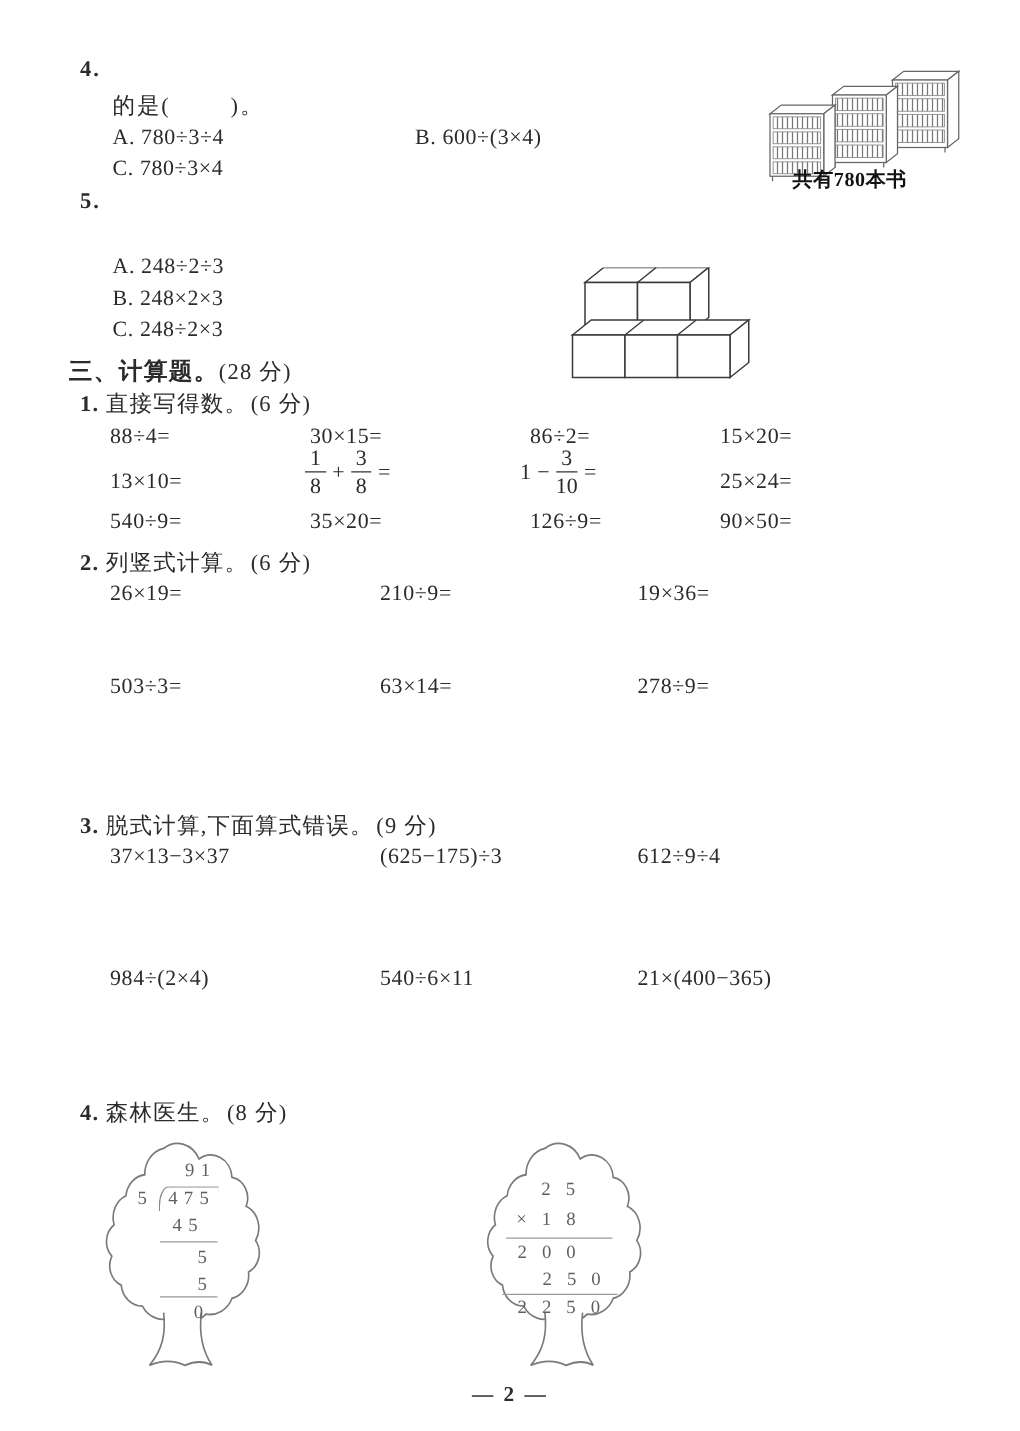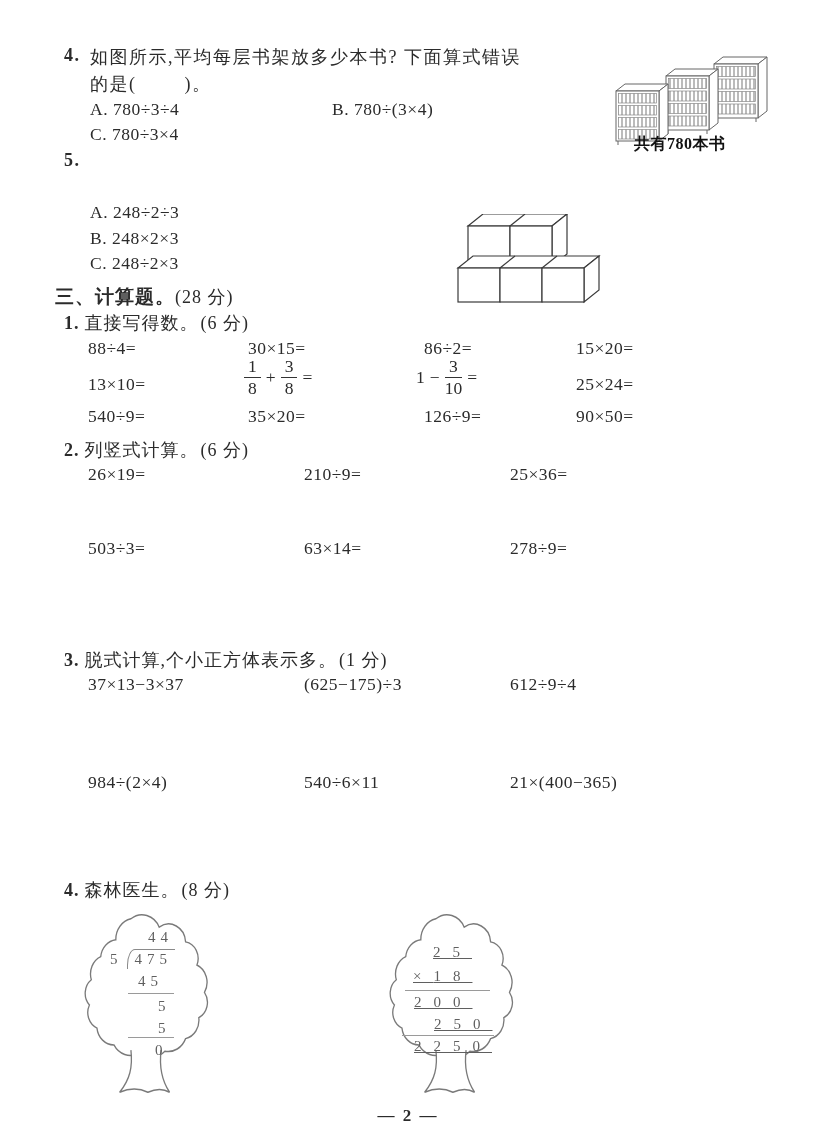--- a/index.html
+++ b/index.html
@@ -19,35 +19,34 @@
   
   .fracrow { display:flex; align-items:center; gap:5px; font-size:17.5px; }
   .frac { display:inline-flex; flex-direction:column; align-items:center; line-height:1.08; }
   .ftop { border-bottom:1.3px solid #333; padding:0 4px 1px; }
   .fbot { padding-top:1px; }
   
   .tree { position:absolute; width:132px; height:205px; }
   .tree svg.cloud { position:absolute; left:0; top:0; }
   .tcalc { position:absolute; font-size:15px; color:#5f5f5f; line-height:1.1; }
   .ls-div  { letter-spacing:5px; }
-  .ls-mul  { letter-spacing:12px;text-decoration:underline; }
+  .ls-mul  { letter-spacing:12px; }
   .tline { position:absolute; border-top:1.3px solid #9a9a9a; height:0; }
   .dividend { display:inline-block; border-top:1.5px solid #8a8a8a; border-left:1.5px solid #8a8a8a;
               border-top-left-radius:8px 16px; padding:1px 3px 1px 7px; margin-left:4px; }
 </style>
 </head>
 <body>
 
 <div class="page">
 
   <div class="abs cn bold" style="left:64px;top:45px">4.</div>
-  <div class="abs cn" style="left:90px;top:45px">如图所示,平均每层书架放多少本书? 下面算式错误</div>
   <div class="abs cn" style="left:90px;top:72px">的是(        )。</div>
   <div class="abs expr" style="left:90px;top:99px">A. 780÷3÷4</div>
-  <div class="abs expr" style="left:332px;top:99px">B. 780÷(3×4)</div>
+  <div class="abs expr" style="left:332px;top:99px">B. 600÷(3×4)</div>
   <div class="abs expr" style="left:90px;top:124px">C. 780÷3×4</div>
 
   <div class="abs" style="left:596px;top:38px;width:160px;height:120px">
     <svg width="160" height="95" viewBox="0 0 160 95">
       <defs>
         <pattern id="bkp" width="4" height="10" patternUnits="userSpaceOnUse">
           <rect width="4" height="10" fill="#fff"></rect>
           <line x1="2" y1="0" x2="2" y2="10" stroke="#777" stroke-width="1"></line>
         </pattern>
       </defs>
@@ -142,41 +141,41 @@
   <div class="abs expr" style="left:576px;top:374px">25×24=</div>
 
   <div class="abs expr" style="left:88px;top:406px">540÷9=</div>
   <div class="abs expr" style="left:248px;top:406px">35×20=</div>
   <div class="abs expr" style="left:424px;top:406px">126÷9=</div>
   <div class="abs expr" style="left:576px;top:406px">90×50=</div>
 
   <div class="abs head" style="left:64px;top:438px"><span class="qnum">2.</span><span>列竖式计算。</span><span class="pts">(6 分)</span></div>
   <div class="abs expr" style="left:88px;top:464px">26×19=</div>
   <div class="abs expr" style="left:304px;top:464px">210÷9=</div>
-  <div class="abs expr" style="left:510px;top:464px">25×36=</div>
+  <div class="abs expr" style="left:510px;top:464px">19×36=</div>
   <div class="abs expr" style="left:88px;top:538px">503÷3=</div>
   <div class="abs expr" style="left:304px;top:538px">63×14=</div>
   <div class="abs expr" style="left:510px;top:538px">278÷9=</div>
 
-  <div class="abs head" style="left:64px;top:648px"><span class="qnum">3.</span><span>脱式计算,个小正方体表示多。</span><span class="pts">(1 分)</span></div>
+  <div class="abs head" style="left:64px;top:648px"><span class="qnum">3.</span><span>脱式计算,下面算式错误。</span><span class="pts">(9 分)</span></div>
   <div class="abs expr" style="left:88px;top:674px">37×13−3×37</div>
   <div class="abs expr" style="left:304px;top:674px">(625−175)÷3</div>
   <div class="abs expr" style="left:510px;top:674px">612÷9÷4</div>
   <div class="abs expr" style="left:88px;top:772px">984÷(2×4)</div>
   <div class="abs expr" style="left:304px;top:772px">540÷6×11</div>
   <div class="abs expr" style="left:510px;top:772px">21×(400−365)</div>
 
   <div class="abs head" style="left:64px;top:878px"><span class="qnum">4.</span><span>森林医生。</span><span class="pts">(8 分)</span></div>
 
   <div class="tree" style="left:80px;top:903px">
     <svg class="cloud" width="132" height="205" viewBox="46 0 140 195" preserveAspectRatio="none">
       <path d="M100,15 a20,20 0 0 1 30,8 a18,18 0 0 1 28,14 a16,16 0 0 1 12,22 a18,18 0 0 1 8,26 a16,16 0 0 1 -6,24 a18,18 0 0 1 -14,20 a20,20 0 0 1 -22,12 a22,22 0 0 1 -28,2 a20,20 0 0 1 -26,-8 a18,18 0 0 1 -18,-16 a16,16 0 0 1 -8,-22 a16,16 0 0 1 2,-24 a18,18 0 0 1 10,-22 a18,18 0 0 1 16,-16 a20,20 0 0 1 16,-20 z" fill="#fff" stroke="#7a7a7a" stroke-width="1.4"></path>
       <path d="M100,140 C102,156 99,168 88,180 Q104,174 118,180 Q131,175 141,180 C132,168 130,155 132,140" fill="#fff" stroke="#7a7a7a" stroke-width="1.4"></path>
     </svg>
-    <div class="tcalc ls-div" style="left:68px;top:26px">44</div>
+    <div class="tcalc ls-div" style="left:68px;top:26px">91</div>
     <div class="tcalc ls-div" style="left:30px;top:46px"><span>5</span><span class="dividend">475</span></div>
     <div class="tcalc ls-div" style="left:58px;top:70px">45</div>
     <div class="tline" style="left:48px;top:90px;width:46px"></div>
     <div class="tcalc ls-div" style="left:78px;top:95px">5</div>
     <div class="tcalc ls-div" style="left:78px;top:117px">5</div>
     <div class="tline" style="left:48px;top:134px;width:46px"></div>
     <div class="tcalc ls-div" style="left:75px;top:139px">0</div>
   </div>
 
   <div class="tree" style="left:385px;top:903px">

